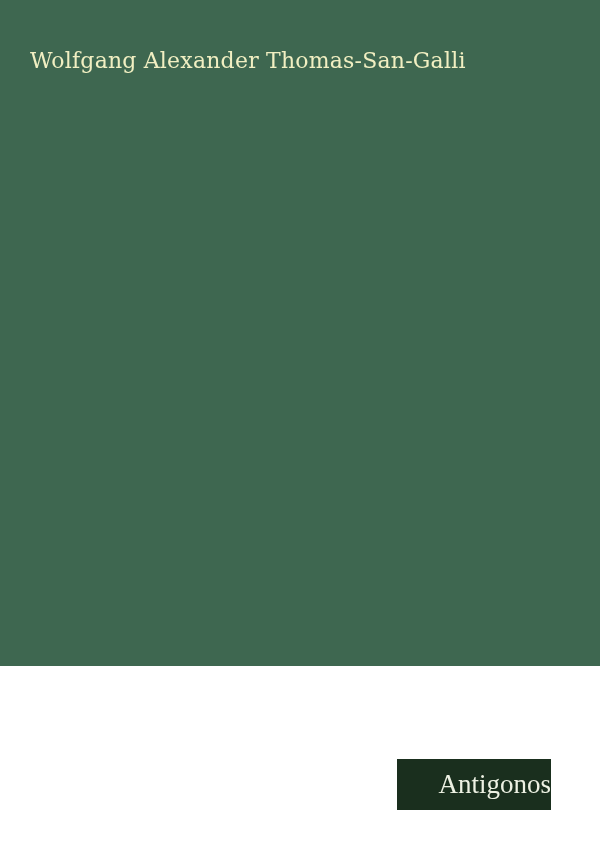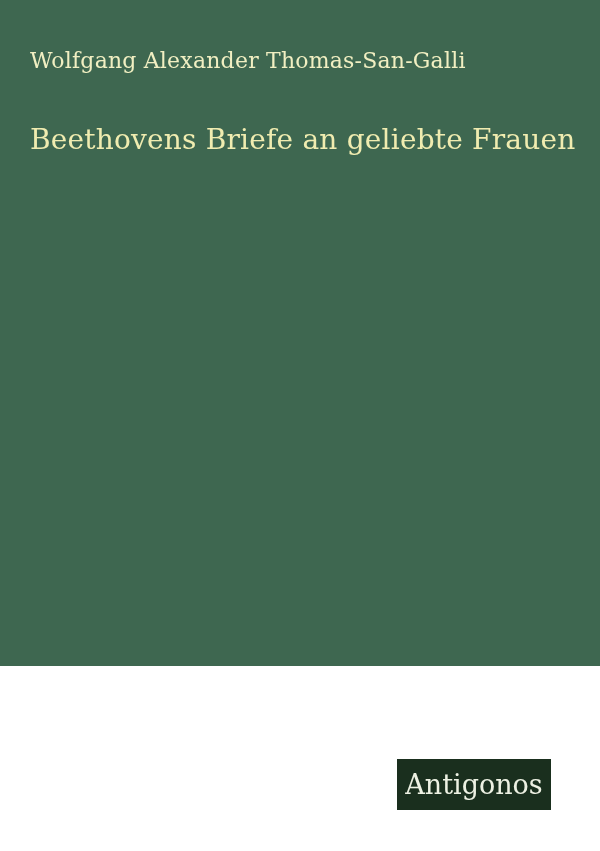--- a/index.html
+++ b/index.html
@@ -40,31 +40,31 @@
   }
   .publisher-box {
     position: absolute;
     left: 397px;
     top: 759px;
     width: 154px;
     height: 51px;
     background: #1a2f1e;
     display: flex;
     align-items: center;
-    justify-content: center;
+    justify-content: flex-end;
+    font-family: Liberation Serif, serif;
   }
   .publisher-label {
     font-size: 27px;
     line-height: 1;
     color: #edf1e3;
     white-space: nowrap;
   }
 </style>
 </head>
 <body>
 
 <div class="cover">
   <div class="author">Wolfgang Alexander Thomas-San-Galli</div>
-  <div class="title">Beethovens Briefe an geliebte Frauen</div>
   <div class="publisher-box">
     <span class="publisher-label">Antigonos</span>
   </div>
 </div>
 
 </body></html>

